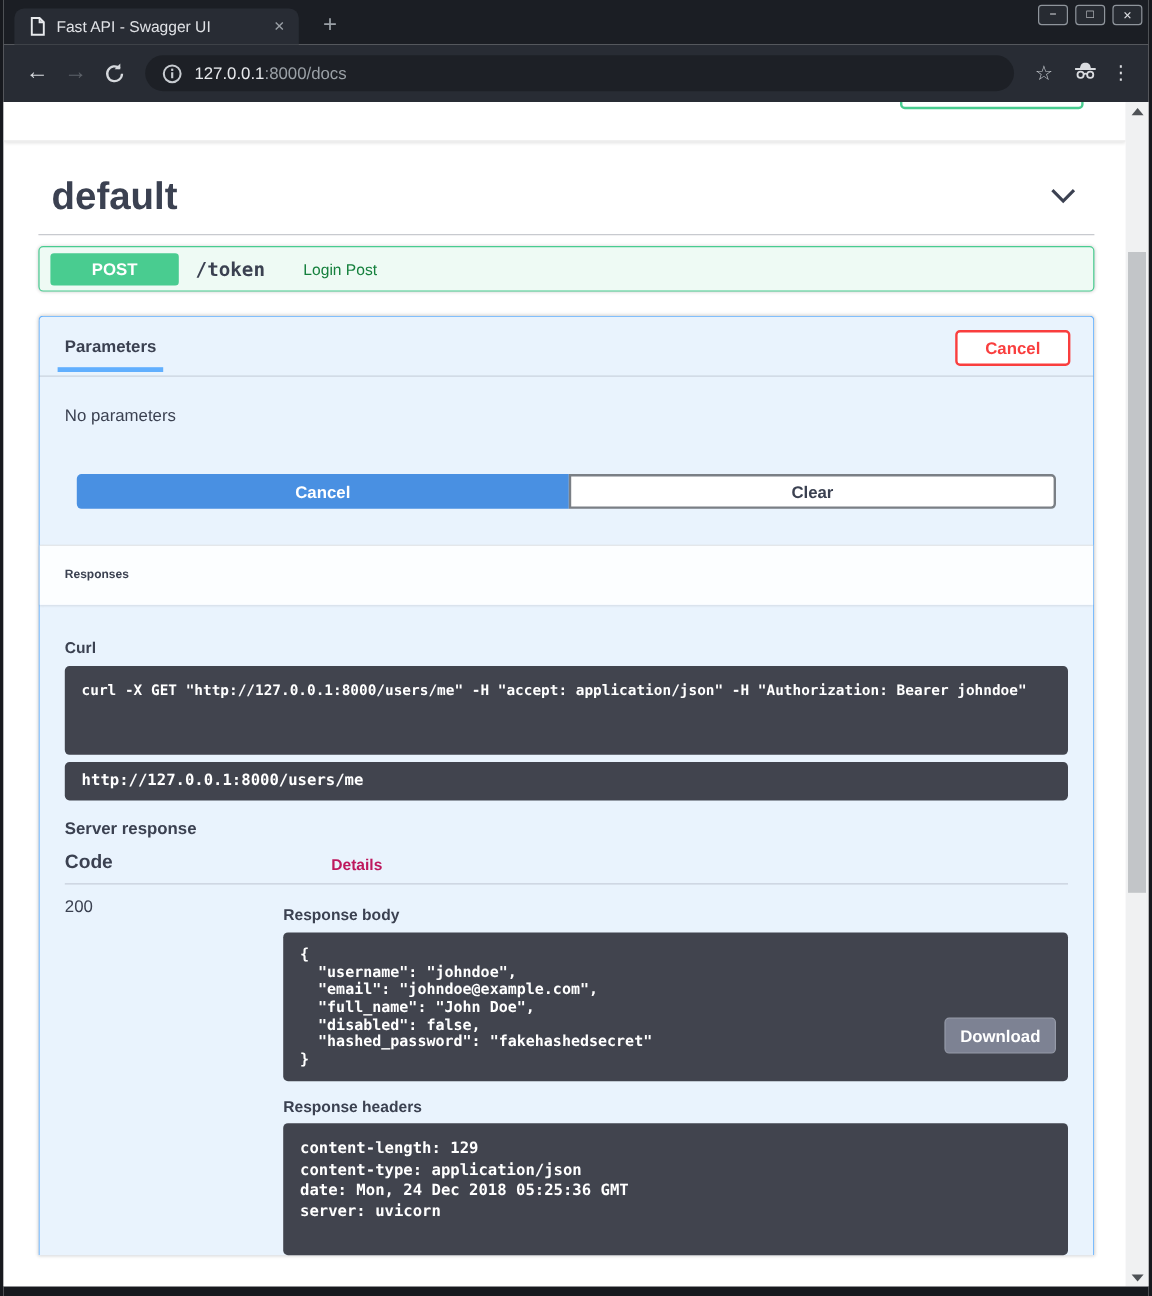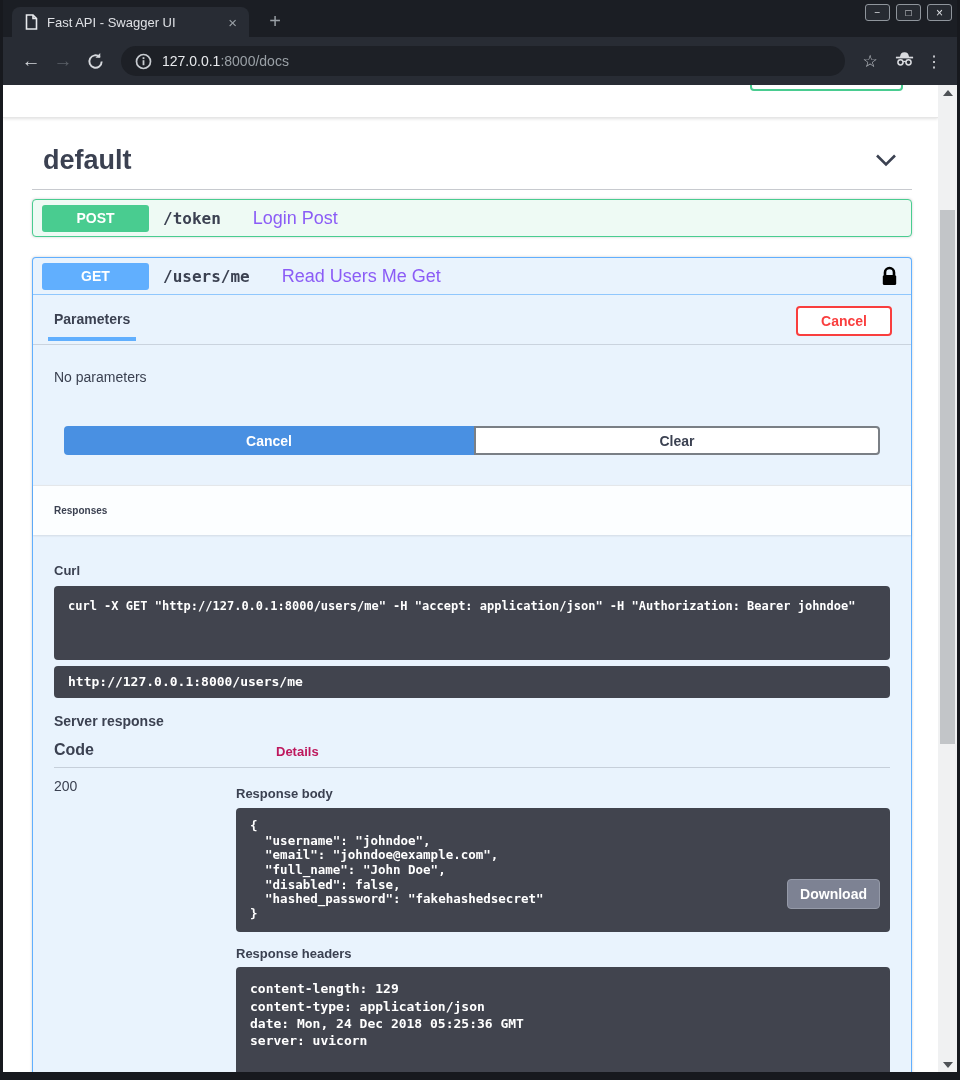--- a/index.html
+++ b/index.html
@@ -46,33 +46,33 @@
   .sb-thumb { position:absolute; left:2px; top:125px; width:15px; height:534px; background:#c2c5c8; }
 
   
   .topband { height:33px; background:#fff; border-bottom:1px solid #e6e6e6; box-shadow:0 1px 3px rgba(0,0,0,.12);
              position:relative; overflow:hidden; }
   .auth-stub { position:absolute; left:747px; top:-28px; width:153px; height:34px;
                border:2px solid var(--post-green); border-radius:4px; background:#fff; }
 
   .swagger { padding:27px 26px 0 29px; }
   .sec-head { display:flex; align-items:center; justify-content:space-between; padding:0 14px 0 11px; }
-  .sec-title { font-size:27px; font-weight:700; color:#3b4151; }
+  .sec-title { font-size:32px; font-weight:700; color:#3b4151; }
   .sec-chevron { cursor:pointer; display:flex; }
   .sec-hr { border:none; border-top:1px solid rgba(59,65,81,.28); margin:13px 0 0 0; }
 
   .opblock { border-radius:4px; box-shadow:0 0 3px rgba(0,0,0,.19); }
   .opblock.post { margin-top:9px; border:1px solid var(--post-green); background:#eefaf4; height:38px; }
   .op-row { display:flex; align-items:center; height:36px; padding:0 13px 0 9px; }
   .method-badge { width:107px; height:27px; border-radius:3px; color:#fff; font-size:14px; font-weight:700;
                   display:flex; align-items:center; justify-content:center; flex:0 0 auto; }
   .method-badge.post { background:var(--post-green); }
   .method-badge.get { background:var(--get-blue); }
   .op-path { font-family:"DejaVu Sans Mono", monospace; font-size:16px; font-weight:700; color:#3b4151; margin-left:14px; }
-  .op-summary { font-size:18px; color:#8b5cf6; margin-left:12px;padding-left:20px; }
+  .op-summary { font-size:13px; color:#15803d; margin-left:12px;padding-left:20px; }
   .op-spacer { flex:1; }
 
   .opblock.get-open { margin-top:20px; border:1px solid var(--get-blue); border-bottom:none;
                       border-radius:4px 4px 0 0; background:#e9f3fd; }
   .get-head { height:37px; border-bottom:1px solid rgba(97,175,254,.65); }
   .get-head .op-row { height:36px; }
 
   .tab-head { height:50px; position:relative; border-bottom:1px solid rgba(59,65,81,.18); }
   .param-tab { position:absolute; left:15px; top:16px; padding:0 6px 10px 6px; font-size:14px; font-weight:700;
                color:#3b4151; border-bottom:4px solid var(--get-blue); }
@@ -195,34 +195,20 @@
 
         <div class="opblock post">
           <div class="op-row">
             <span class="method-badge post">POST</span>
             <span class="op-path">/token</span>
             <span class="op-summary">Login Post</span>
           </div>
         </div>
 
         <div class="opblock get-open">
-          <div class="get-head">
-            <div class="op-row">
-              <span class="method-badge get">GET</span>
-              <span class="op-path">/users/me</span>
-              <span class="op-summary">Read Users Me Get</span>
-              <span class="op-spacer"></span>
-              <span style="display:flex;">
-                <svg width="17" height="21" viewBox="0 0 17 21">
-                    <path d="M4 9 V6.5 a4.5 4.5 0 0 1 9 0 V9" fill="none" stroke="#000" stroke-width="2.6"></path>
-                    <rect x="1.8" y="9" width="13.4" height="10" rx="1.5" fill="#000"></rect>
-                  </svg>
-              </span>
-            </div>
-          </div>
 
           <div class="tab-head">
             <span class="param-tab">Parameters</span>
             <span class="cancel-btn">Cancel</span>
           </div>
 
           <div class="params-zone">
             <div class="no-params">No parameters</div>
           </div>
 

